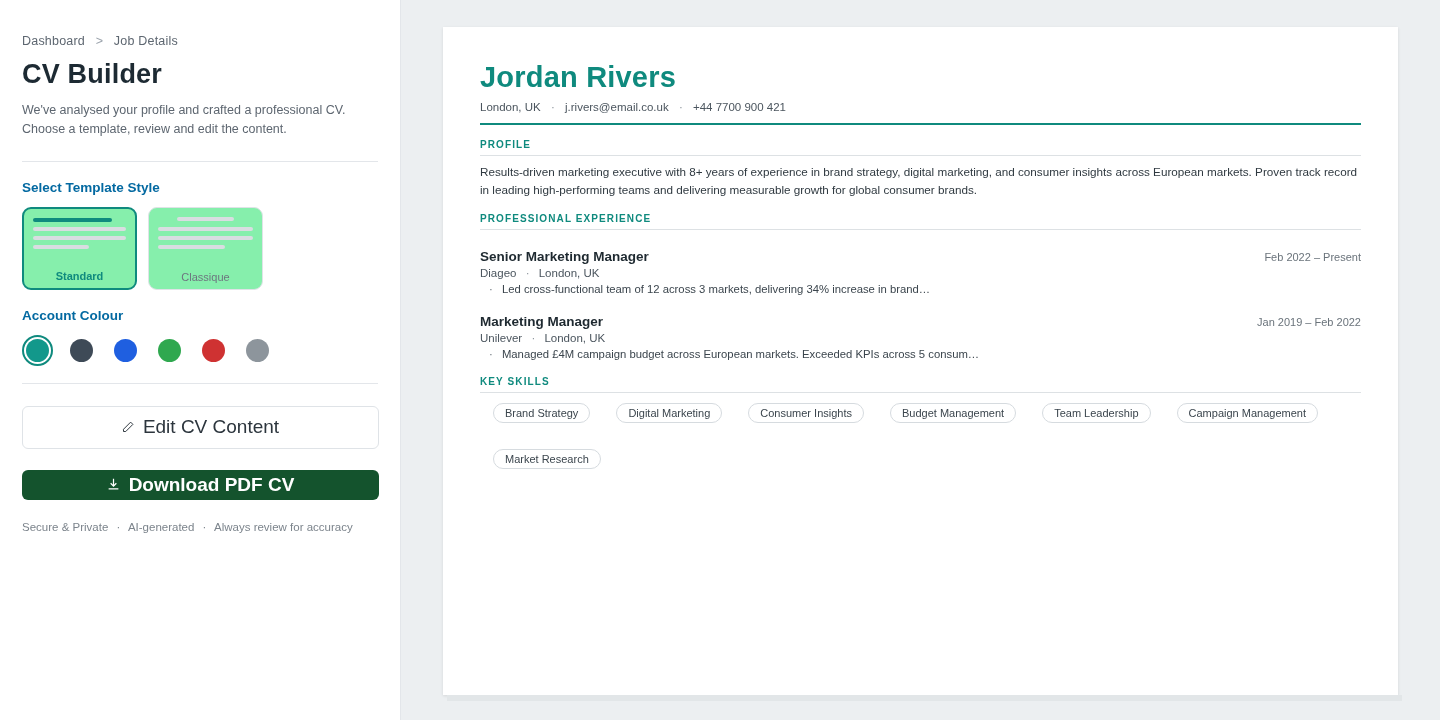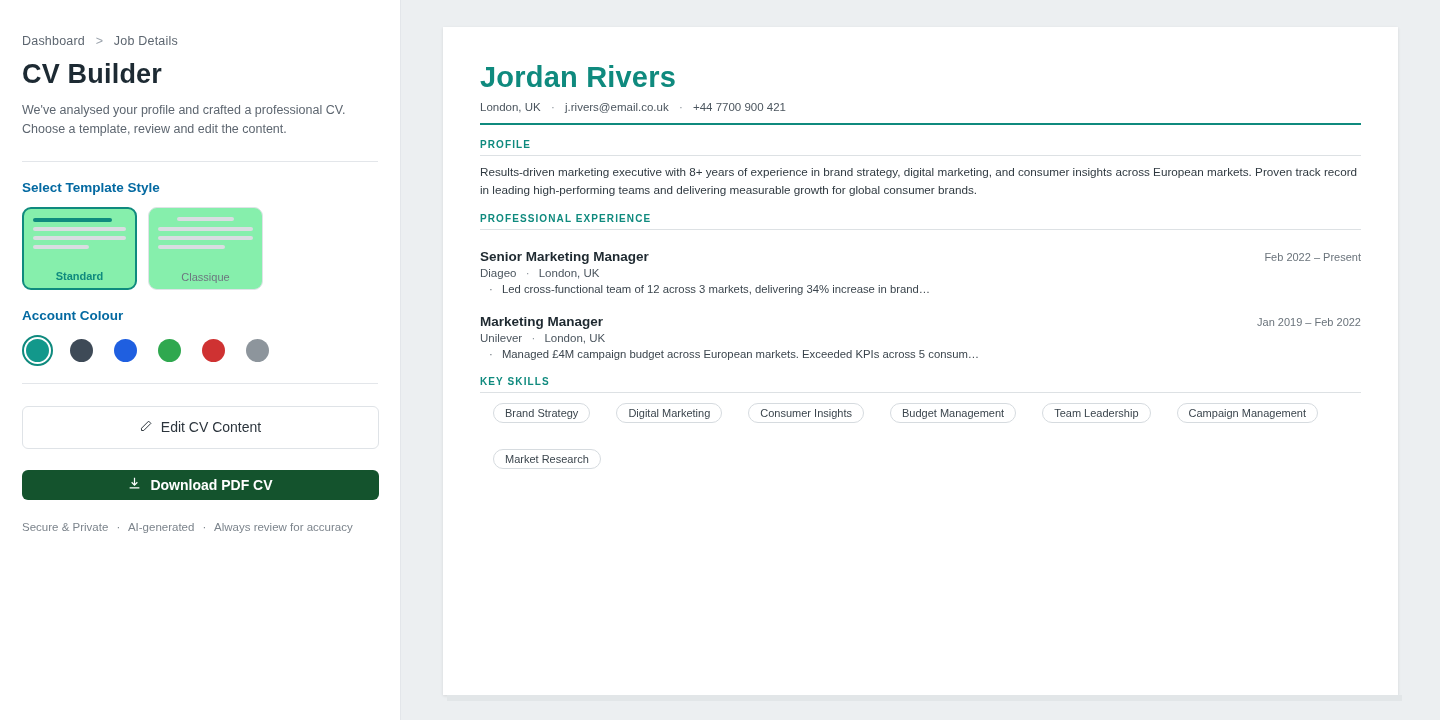--- a/index.html
+++ b/index.html
@@ -120,21 +120,21 @@
   .sw-wrap.active { border-color: #0f8a7e; }
 
   .btn {
     width: 357px;
     height: 43px;
     border-radius: 6px;
     display: flex;
     align-items: center;
     justify-content: center;
     gap: 9px;
-    font-size: 14px;
+    font-size: 19px;
     cursor: pointer;
   }
   .btn-outline {
     border: 1px solid #dfe3e7;
     background: #fff;
     color: #2c353d;
     margin-top: 22px;
   }
   .btn-primary {
     border: none;

